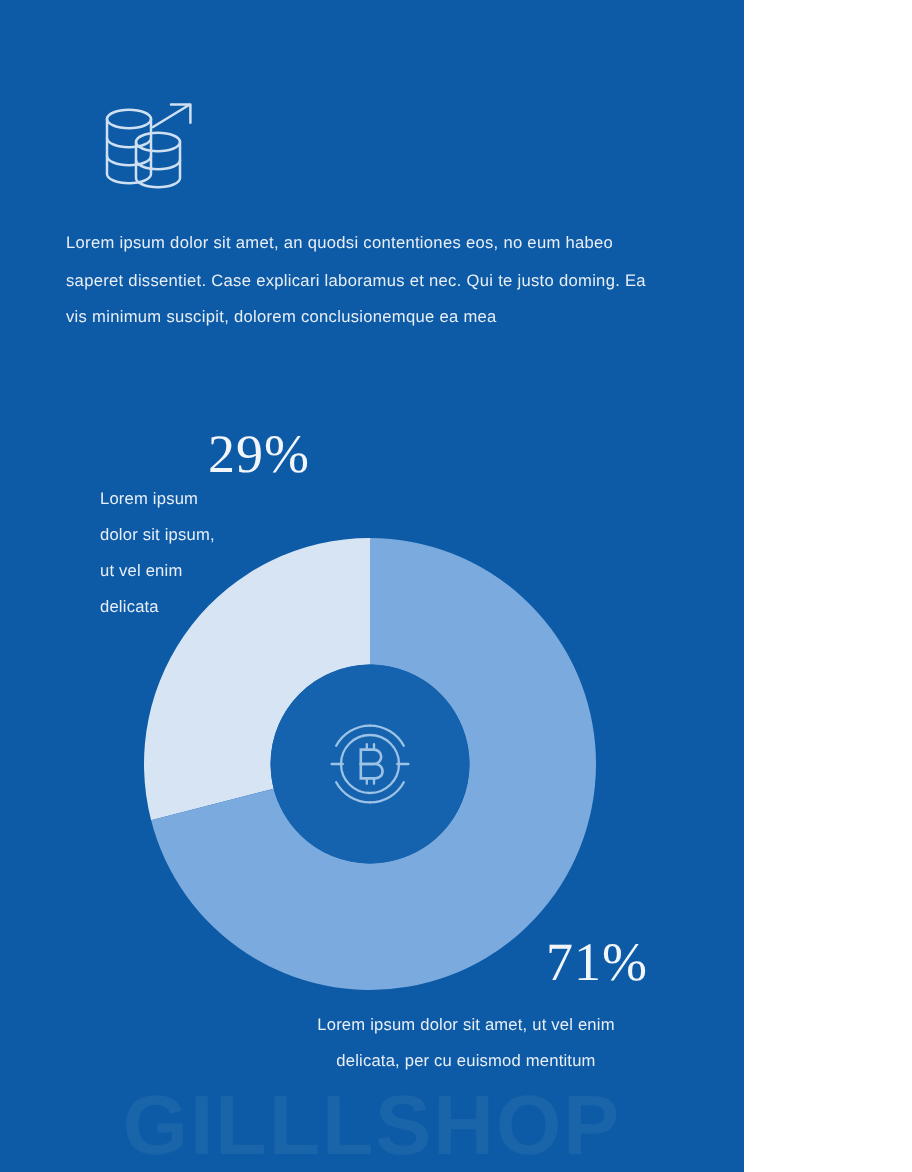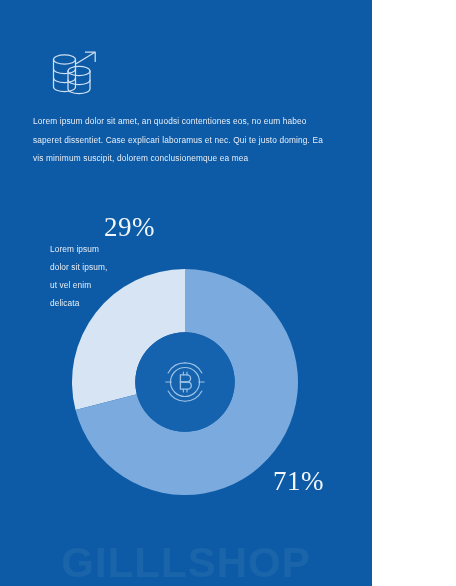--- a/index.html
+++ b/index.html
@@ -189,15 +189,19 @@
         <path d="M22.4 19.8 h6.6 a3.6 3.6 0 0 1 0 7.2 h-6.6 z" stroke-width="1.3"></path>
         <path d="M22.4 27 h7.3 a3.6 3.6 0 0 1 0 7.2 h-7.3 z" stroke-width="1.3"></path>
         <path d="M25.4 17.1 v2.7"></path>
         <path d="M29 17.1 v2.7"></path>
         <path d="M25.4 34.2 v2.7"></path>
         <path d="M29 34.2 v2.7"></path>
       </svg>
     </div>
 
     <div id="pct-71-value">71%</div>
+    <div id="pct-71-caption">
+      <span class="cap-line">Lorem ipsum dolor sit amet, ut vel enim</span>
+      <span class="cap-line">delicata, per cu euismod mentitum</span>
+    </div>
 
   </div>
 </div>
 
 </body></html>

